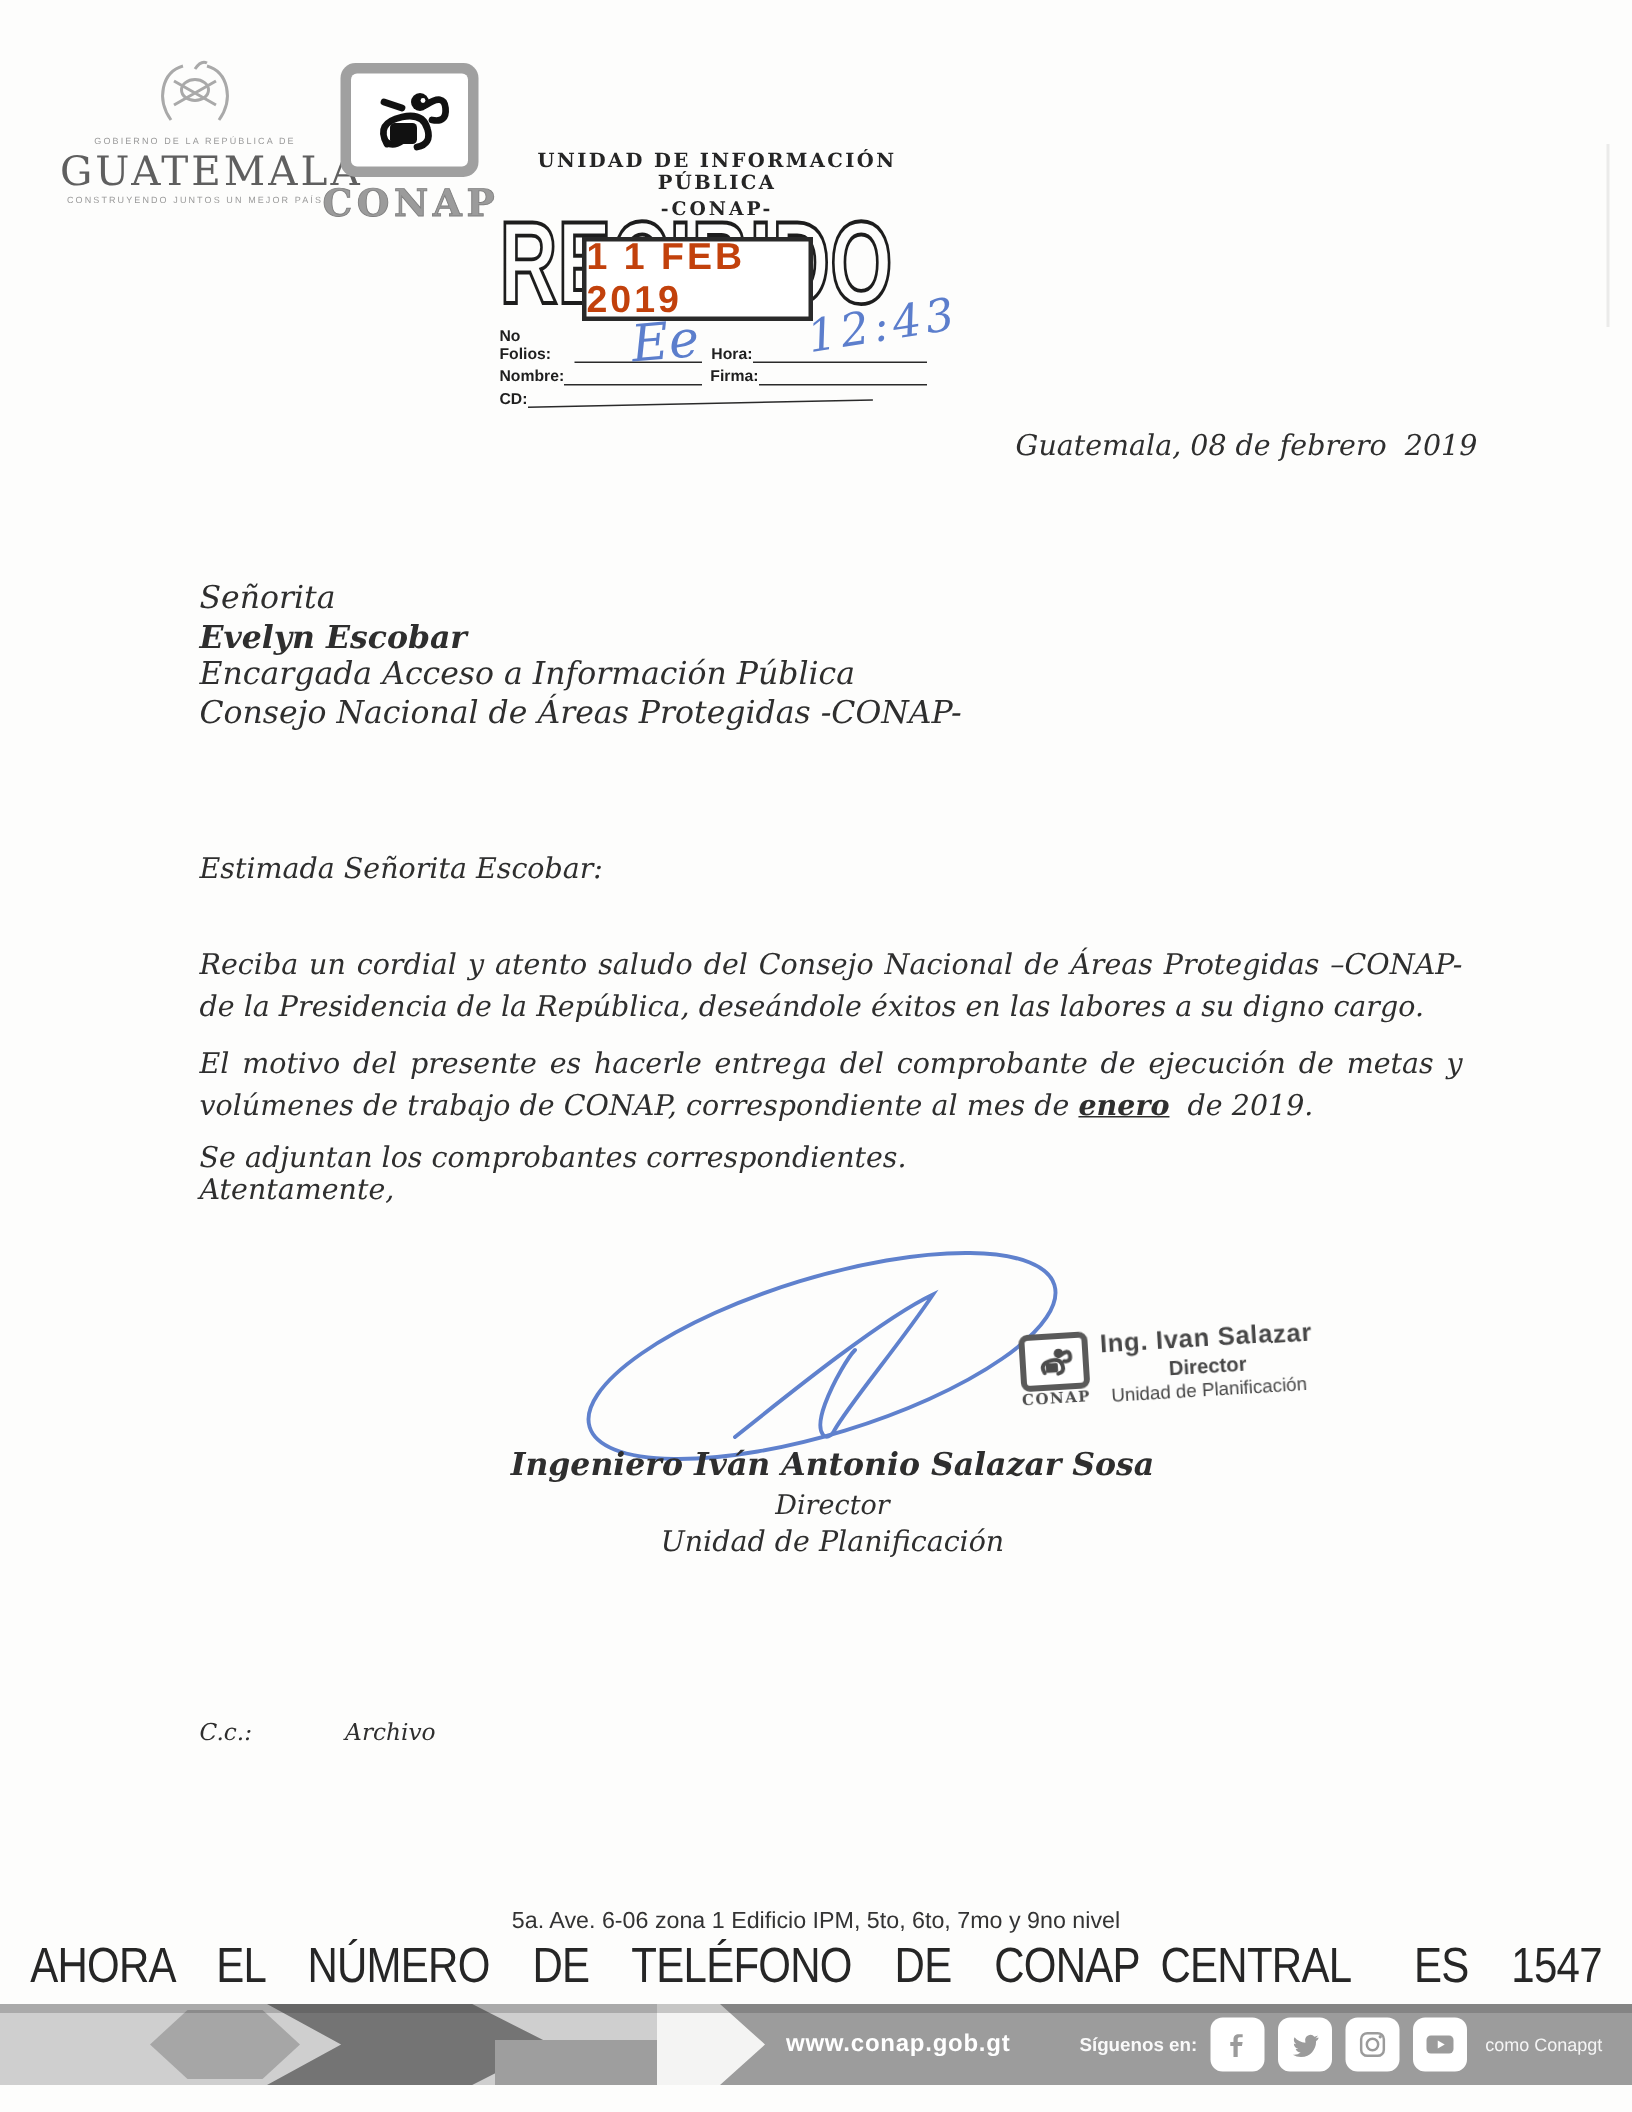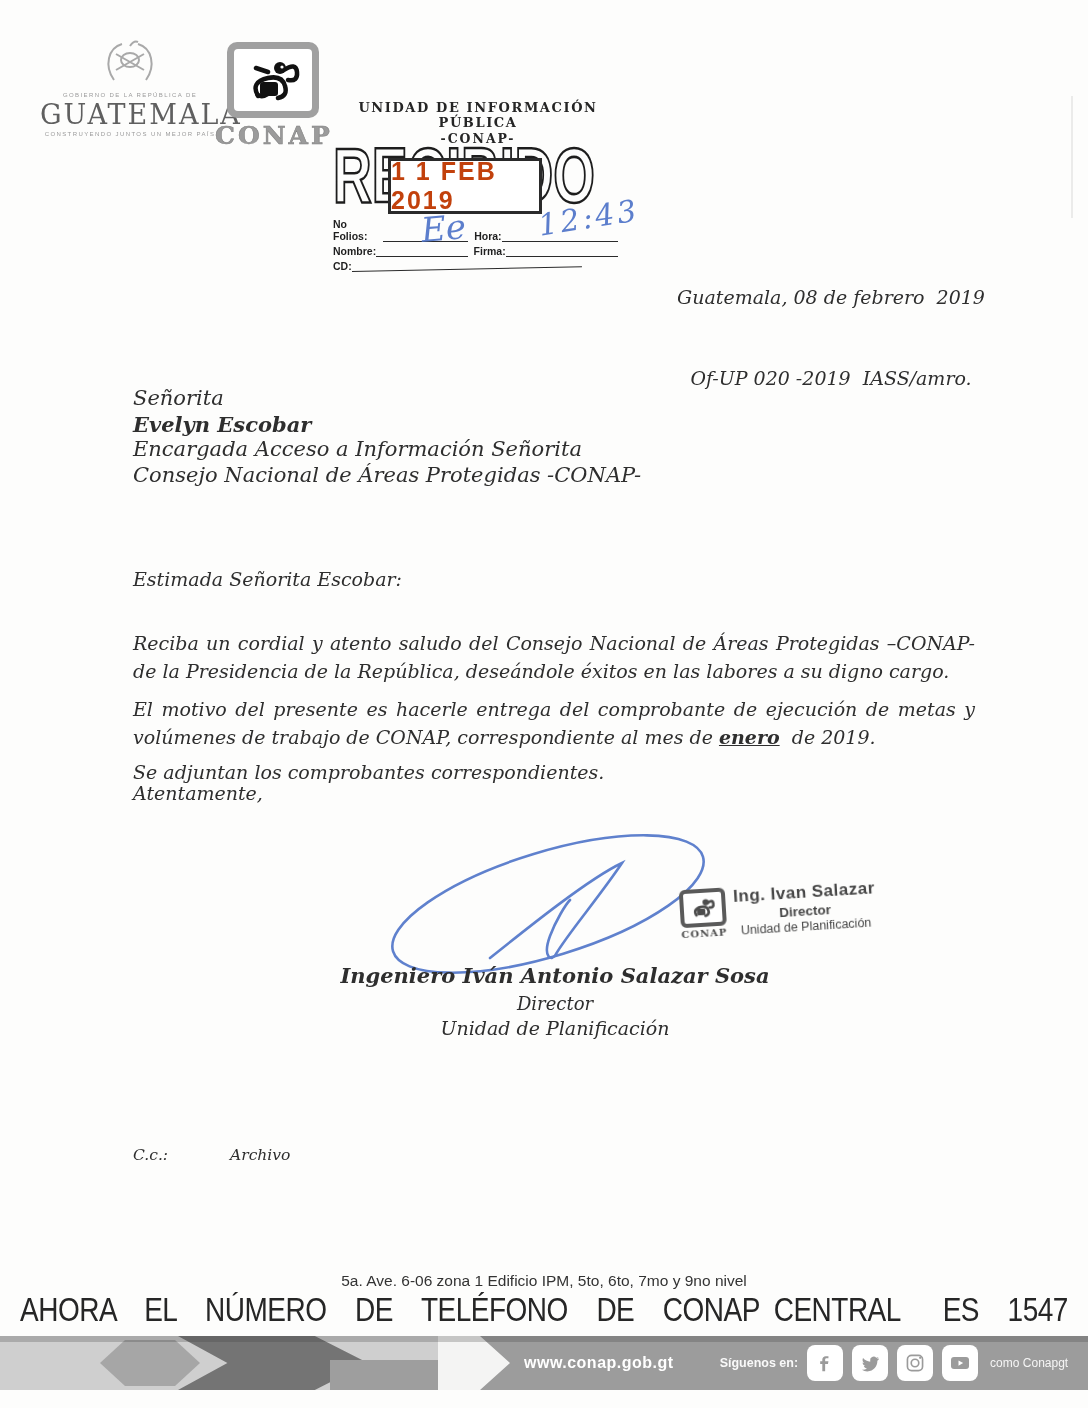--- a/index.html
+++ b/index.html
@@ -142,27 +142,26 @@
       </div>
     </div>
     <div class="hand" style="left:88px;top:108px;font-size:34px;transform:rotate(-5deg)">Ee</div>
     <div class="hand" style="left:205px;top:100px;font-size:30px;transform:rotate(-9deg);letter-spacing:3px">12:43</div>
   </div>
 
   <div class="abs" id="scanline"></div>
 
   <div class="abs keepspace" id="dateline">
     <div>Guatemala, 08 de febrero  2019</div>
-    <div>Of-UP 020 -2019  IASS/amro.</div>
   </div>
 
   <div class="abs" id="recipient">
     <div>Señorita</div>
     <div style="font-weight:bold">Evelyn Escobar</div>
-    <div>Encargada Acceso a Información Señorita</div>
+    <div>Encargada Acceso a Información Pública</div>
     <div>Consejo Nacional de Áreas Protegidas -CONAP-</div>
   </div>
 
   <div class="abs" id="greeting">Estimada Señorita Escobar:</div>
 
   <p class="abs para" id="p1">Reciba  un  cordial  y  atento  saludo  del Consejo Nacional de Áreas Protegidas –CONAP- de la Presidencia de la República, deseándole éxitos en las labores a su digno cargo.</p>
 
   <p class="abs para" id="p2"><span>El motivo del presente es hacerle entrega del comprobante de ejecución de metas y volúmenes de trabajo de CONAP, correspondiente al mes de </span><span class="bold-u">enero</span><span class="keepspace">  de 2019.</span></p>
 
   <p class="abs para" id="p3">Se adjuntan los comprobantes correspondientes.</p>

